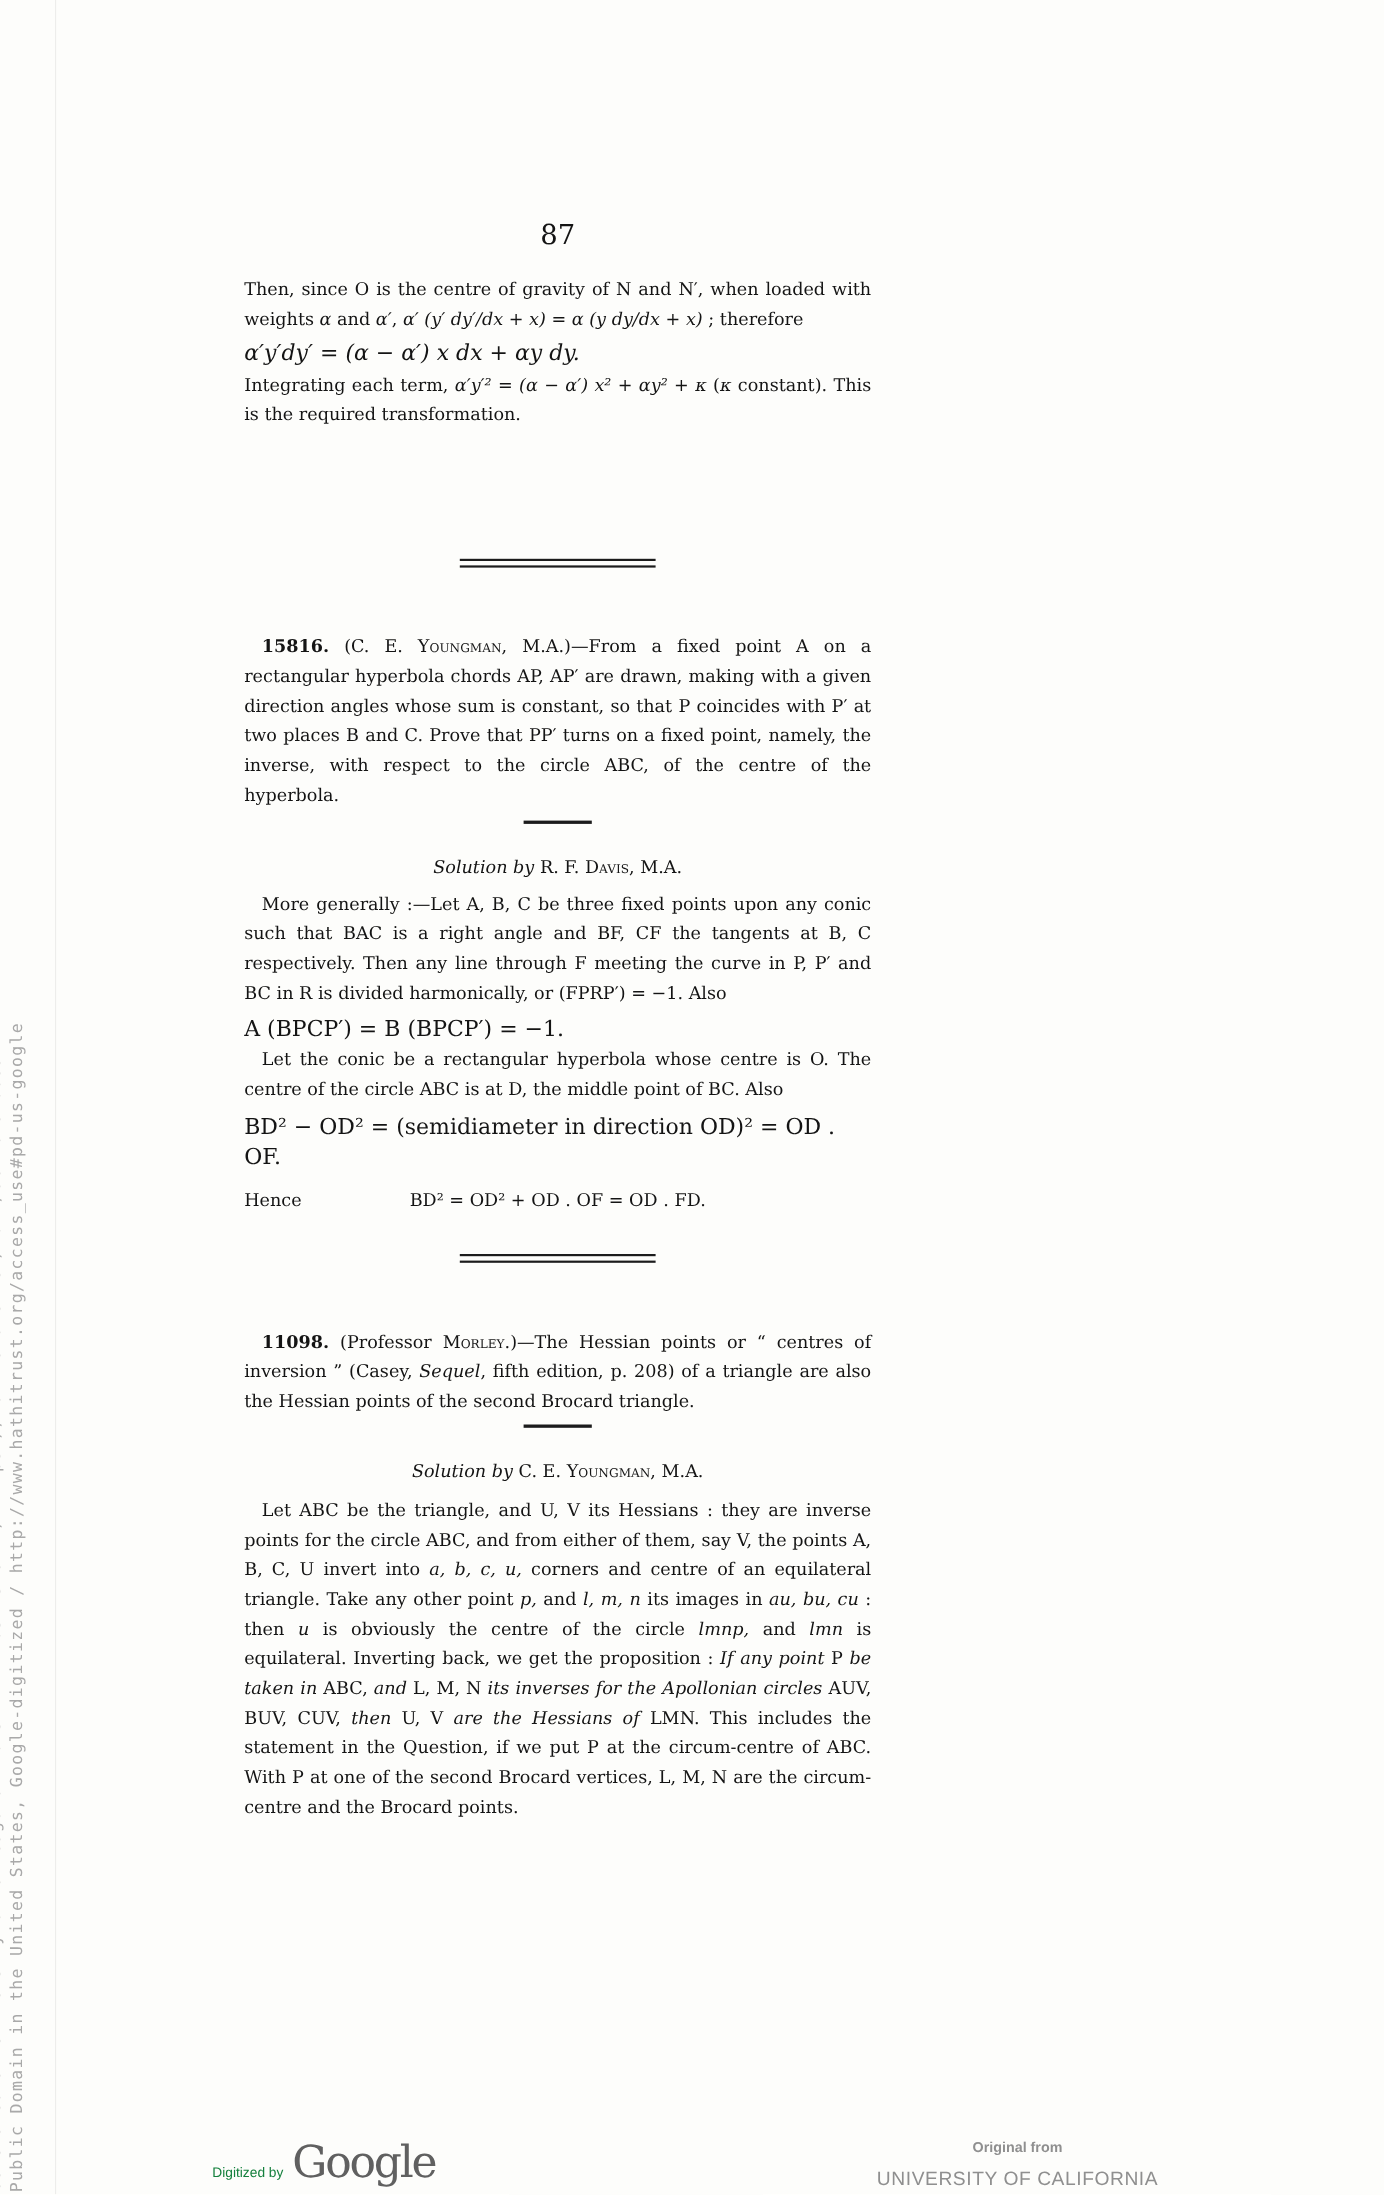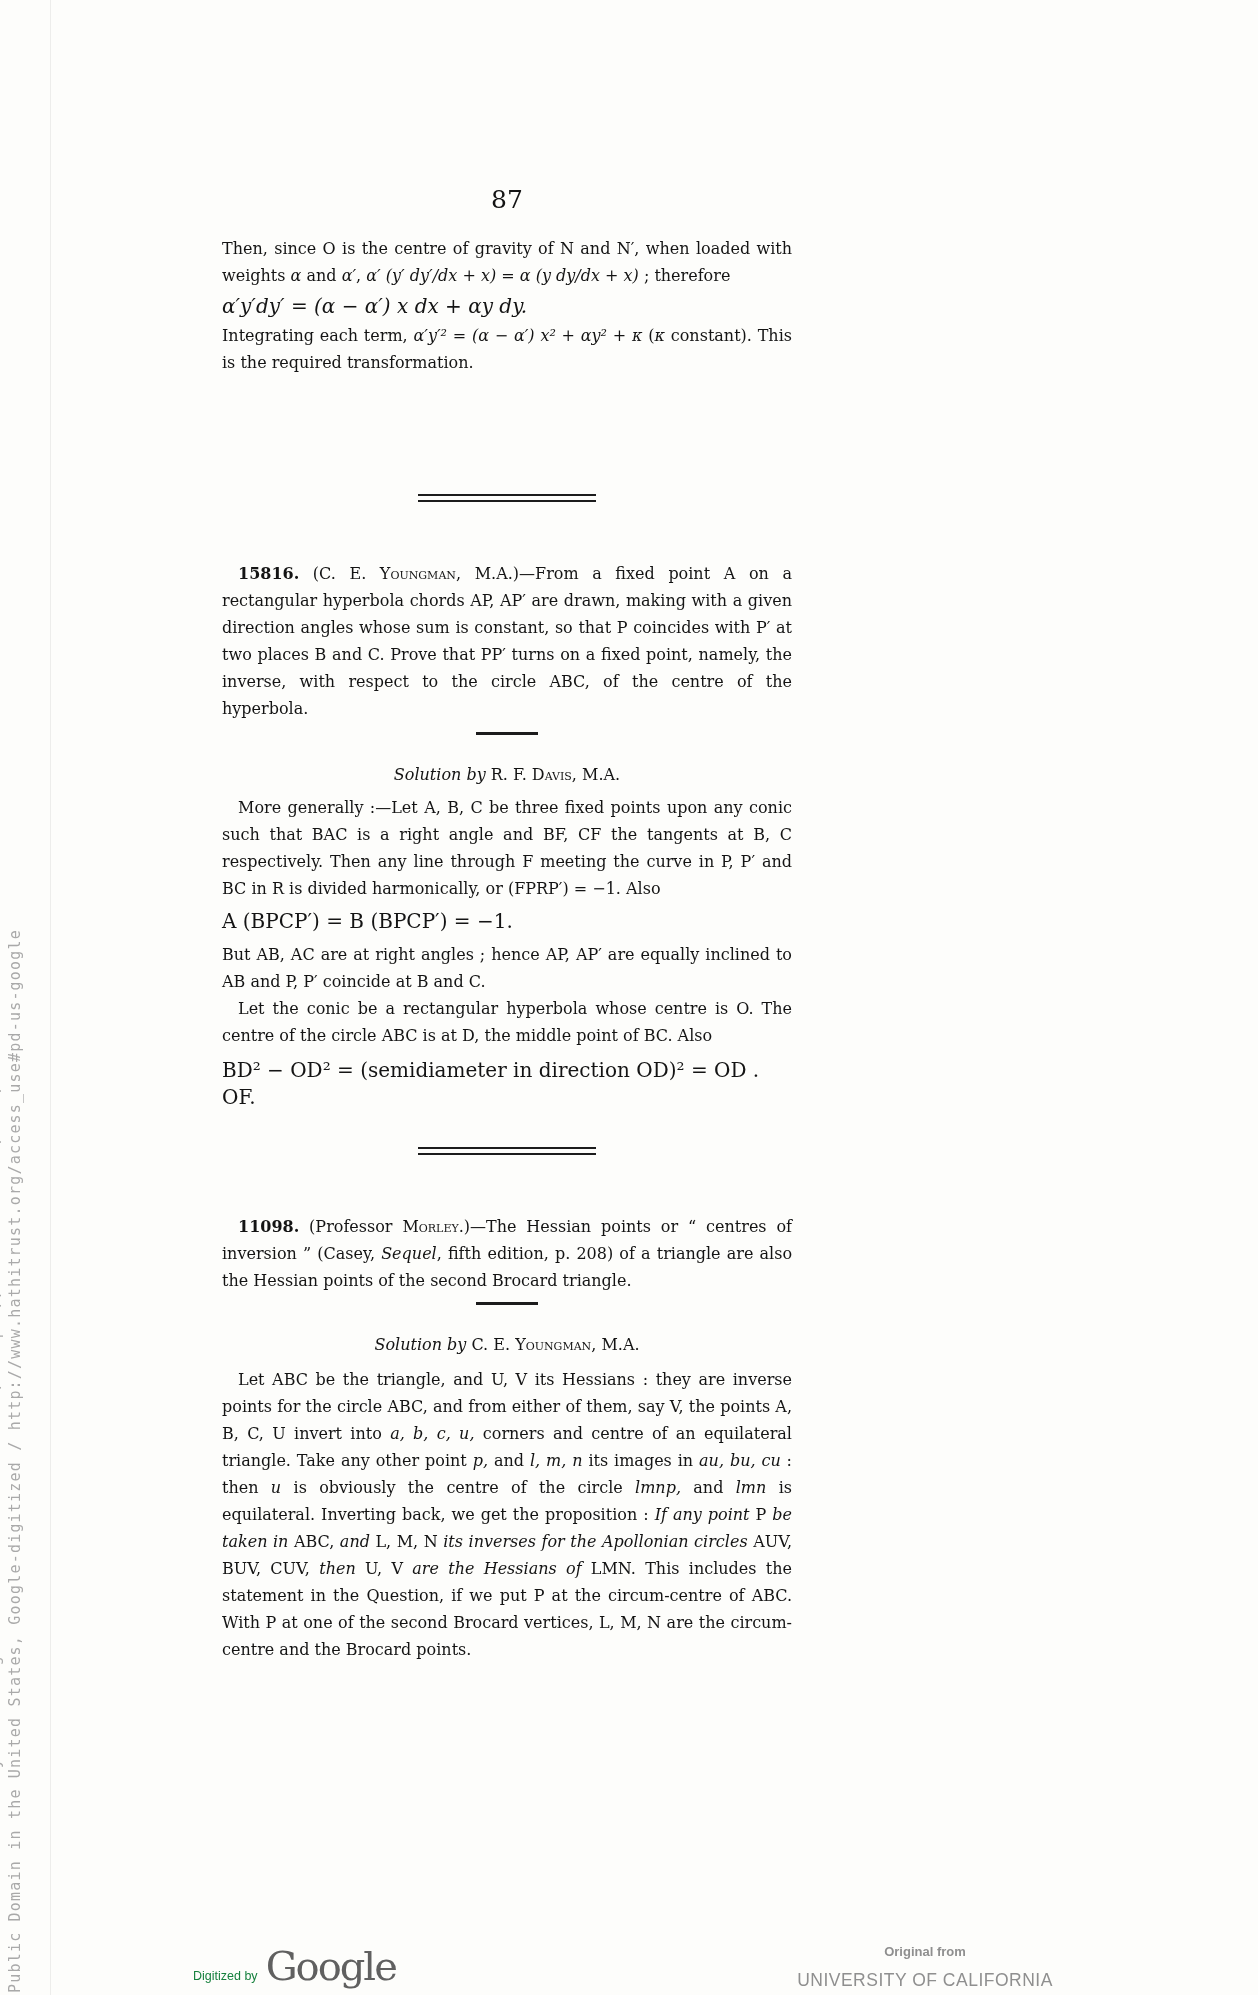--- a/index.html
+++ b/index.html
@@ -16,21 +16,21 @@
   .wm {
     position:absolute; white-space:nowrap;
     font-family:"DejaVu Sans Mono", monospace;
     font-size:15px; letter-spacing:1.2px; color:#a9a9a9;
     transform:rotate(-90deg); transform-origin:0 100%;
     bottom:2px;
   }
   .wm1 { left:4px; }
   .wm2 { left:24px; }
 
-  .content { position:absolute; left:222px; top:186px; width:570px; }
+  .content { position:absolute; left:222px; top:200px; width:570px; }
   .pagenum { text-align:center; font-size:25px; line-height:28px; margin:0 0 21px 0; }
   .para { margin:0; font-size:16px; line-height:27px; text-align:justify; }
   .indent { text-indent:16px; }
   .eq { font-size:20px; line-height:27px; }
   .eq-i { font-style:italic; }
   .sol-head { font-size:16px; line-height:27px; text-align:center; }
   .it { font-style:italic; }
   .bd { font-weight:bold; }
   .sc { font-variant:small-caps; }
 
@@ -103,26 +103,29 @@
     <p class="para indent mt-prob1"><span class="bd">15816.</span><span>  (C. E. </span><span class="sc">Youngman</span><span>, M.A.)—From a fixed point A on a rectangular hyperbola chords AP, AP′ are drawn, making with a given direction angles whose sum is constant, so that P coincides with P′ at two places B and C.   Prove that PP′ turns on a fixed point, namely, the inverse, with respect to the circle ABC, of the centre of the hyperbola.</span></p>
 
     <div class="rule-short mt-rs1"></div>
 
     <div class="sol-head mt-sh1"><span class="it">Solution by </span><span>R. F. </span><span class="sc">Davis</span><span>, M.A.</span></div>
 
     <p class="para indent mt-dav"><span>More generally :—Let A, B, C be three fixed points upon any conic such that BAC is a right angle and BF, CF the tangents at B, C respectively.   Then any line through F meeting the curve in P, P′ and BC in R is divided harmonically, or (FPRP′) = −1.   Also</span></p>
 
     <div class="eq mt-eq2">A (BPCP′) = B (BPCP′) = −1.</div>
 
-    <p class="para mt-but">But AB, AC are at right angles ; hence AP, AP′ are equally inclined to AB and P, P′ coincide at B and C.</p>
 
     <p class="para indent">Let the conic be a rectangular hyperbola whose centre is O.   The centre of the circle ABC is at D, the middle point of BC.   Also</p>
 
     <div class="eq mt-eq3">BD² − OD² = (semidiameter in direction OD)² = OD . OF.</div>
 
+    <div class="hence-row mt-hence">
+      <span class="hence-label">Hence</span>
+      <span class="hence-eq">BD² = OD² + OD . OF = OD . FD.</span>
+    </div>
 
     <div class="rule-double mt-rule2"></div>
 
     <p class="para indent mt-prob2"><span class="bd">11098.</span><span>  (Professor </span><span class="sc">Morley</span><span>.)—The Hessian points or “ centres of inversion ” (Casey, </span><span class="it">Sequel</span><span>, fifth edition, p. 208) of a triangle are also the Hessian points of the second Brocard triangle.</span></p>
 
     <div class="rule-short mt-rs2"></div>
 
     <div class="sol-head mt-sh2"><span class="it">Solution by </span><span>C. E. </span><span class="sc">Youngman</span><span>, M.A.</span></div>
 
     <p class="para indent mt-fin"><span>Let ABC be the triangle, and U, V its Hessians : they are inverse points for the circle ABC, and from either of them, say V, the points A, B, C, U invert into </span><span class="it">a, b, c, u,</span><span> corners and centre of an equilateral triangle.   Take any other point </span><span class="it">p,</span><span> and </span><span class="it">l, m, n</span><span> its images in </span><span class="it">au, bu, cu</span><span> : then </span><span class="it">u</span><span> is obviously the centre of the circle </span><span class="it">lmnp,</span><span> and </span><span class="it">lmn</span><span> is equilateral.   Inverting back, we get the proposition : </span><span class="it">If any point </span><span>P </span><span class="it">be taken in </span><span>ABC, </span><span class="it">and </span><span>L, M, N </span><span class="it">its inverses for the Apollonian circles </span><span>AUV, BUV, CUV, </span><span class="it">then </span><span>U, V </span><span class="it">are the Hessians of </span><span>LMN.   This includes the statement in the Question, if we put P at the circum-centre of ABC.   With P at one of the second Brocard vertices, L, M, N are the circum-centre and the Brocard points.</span></p>

